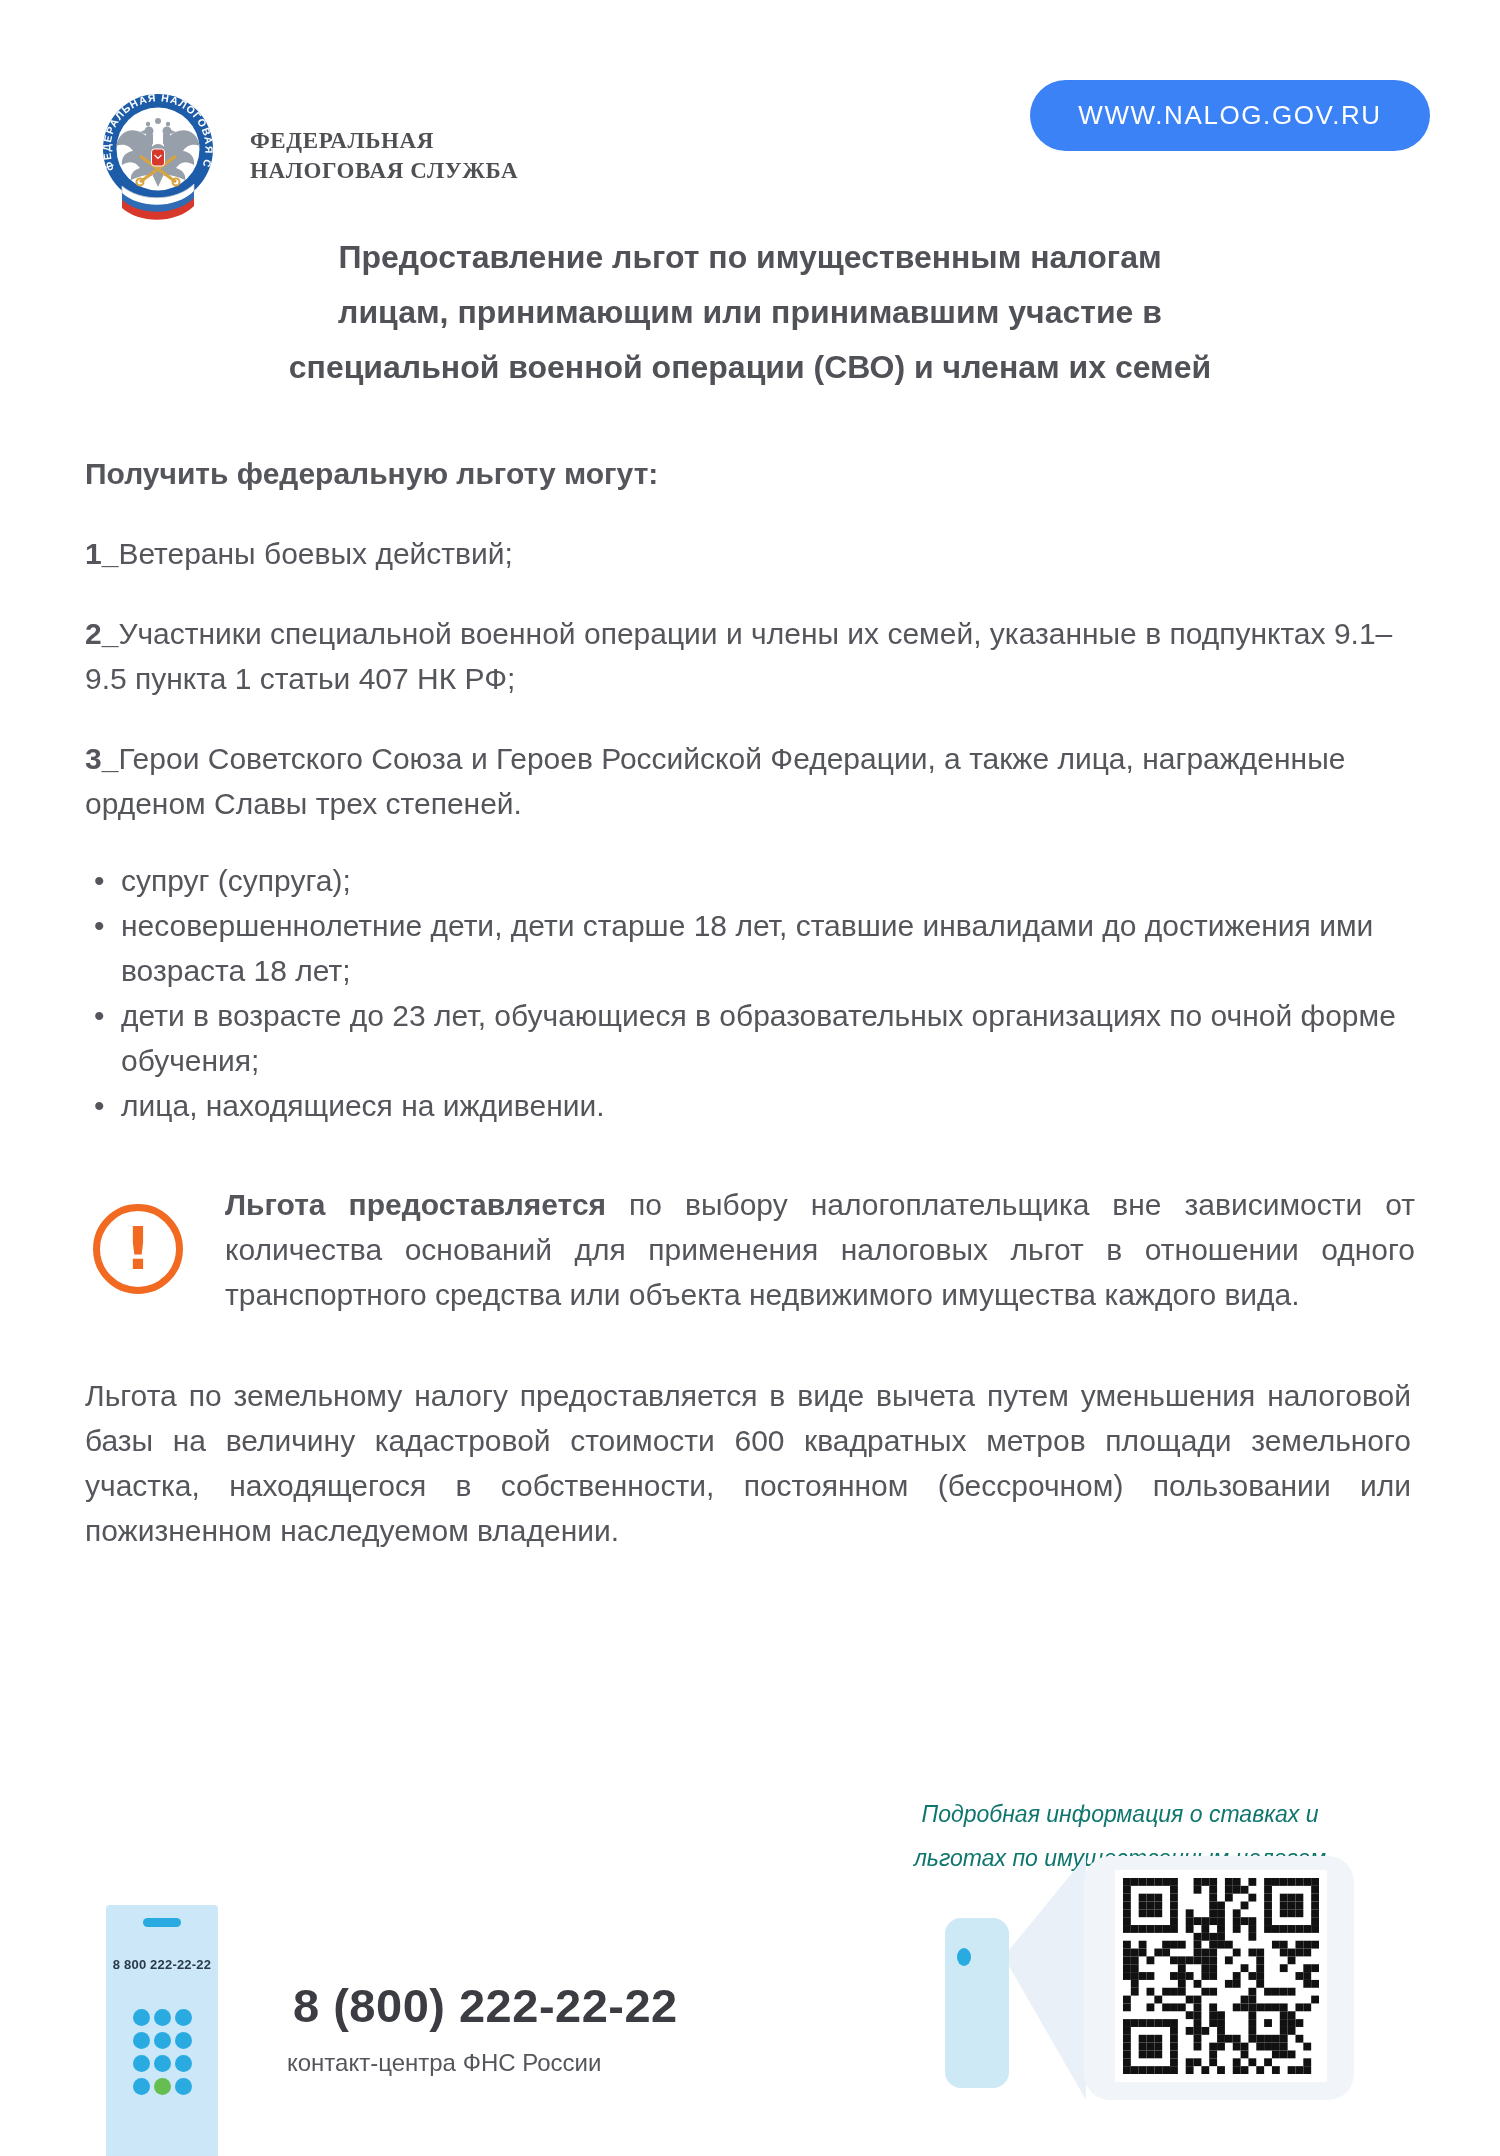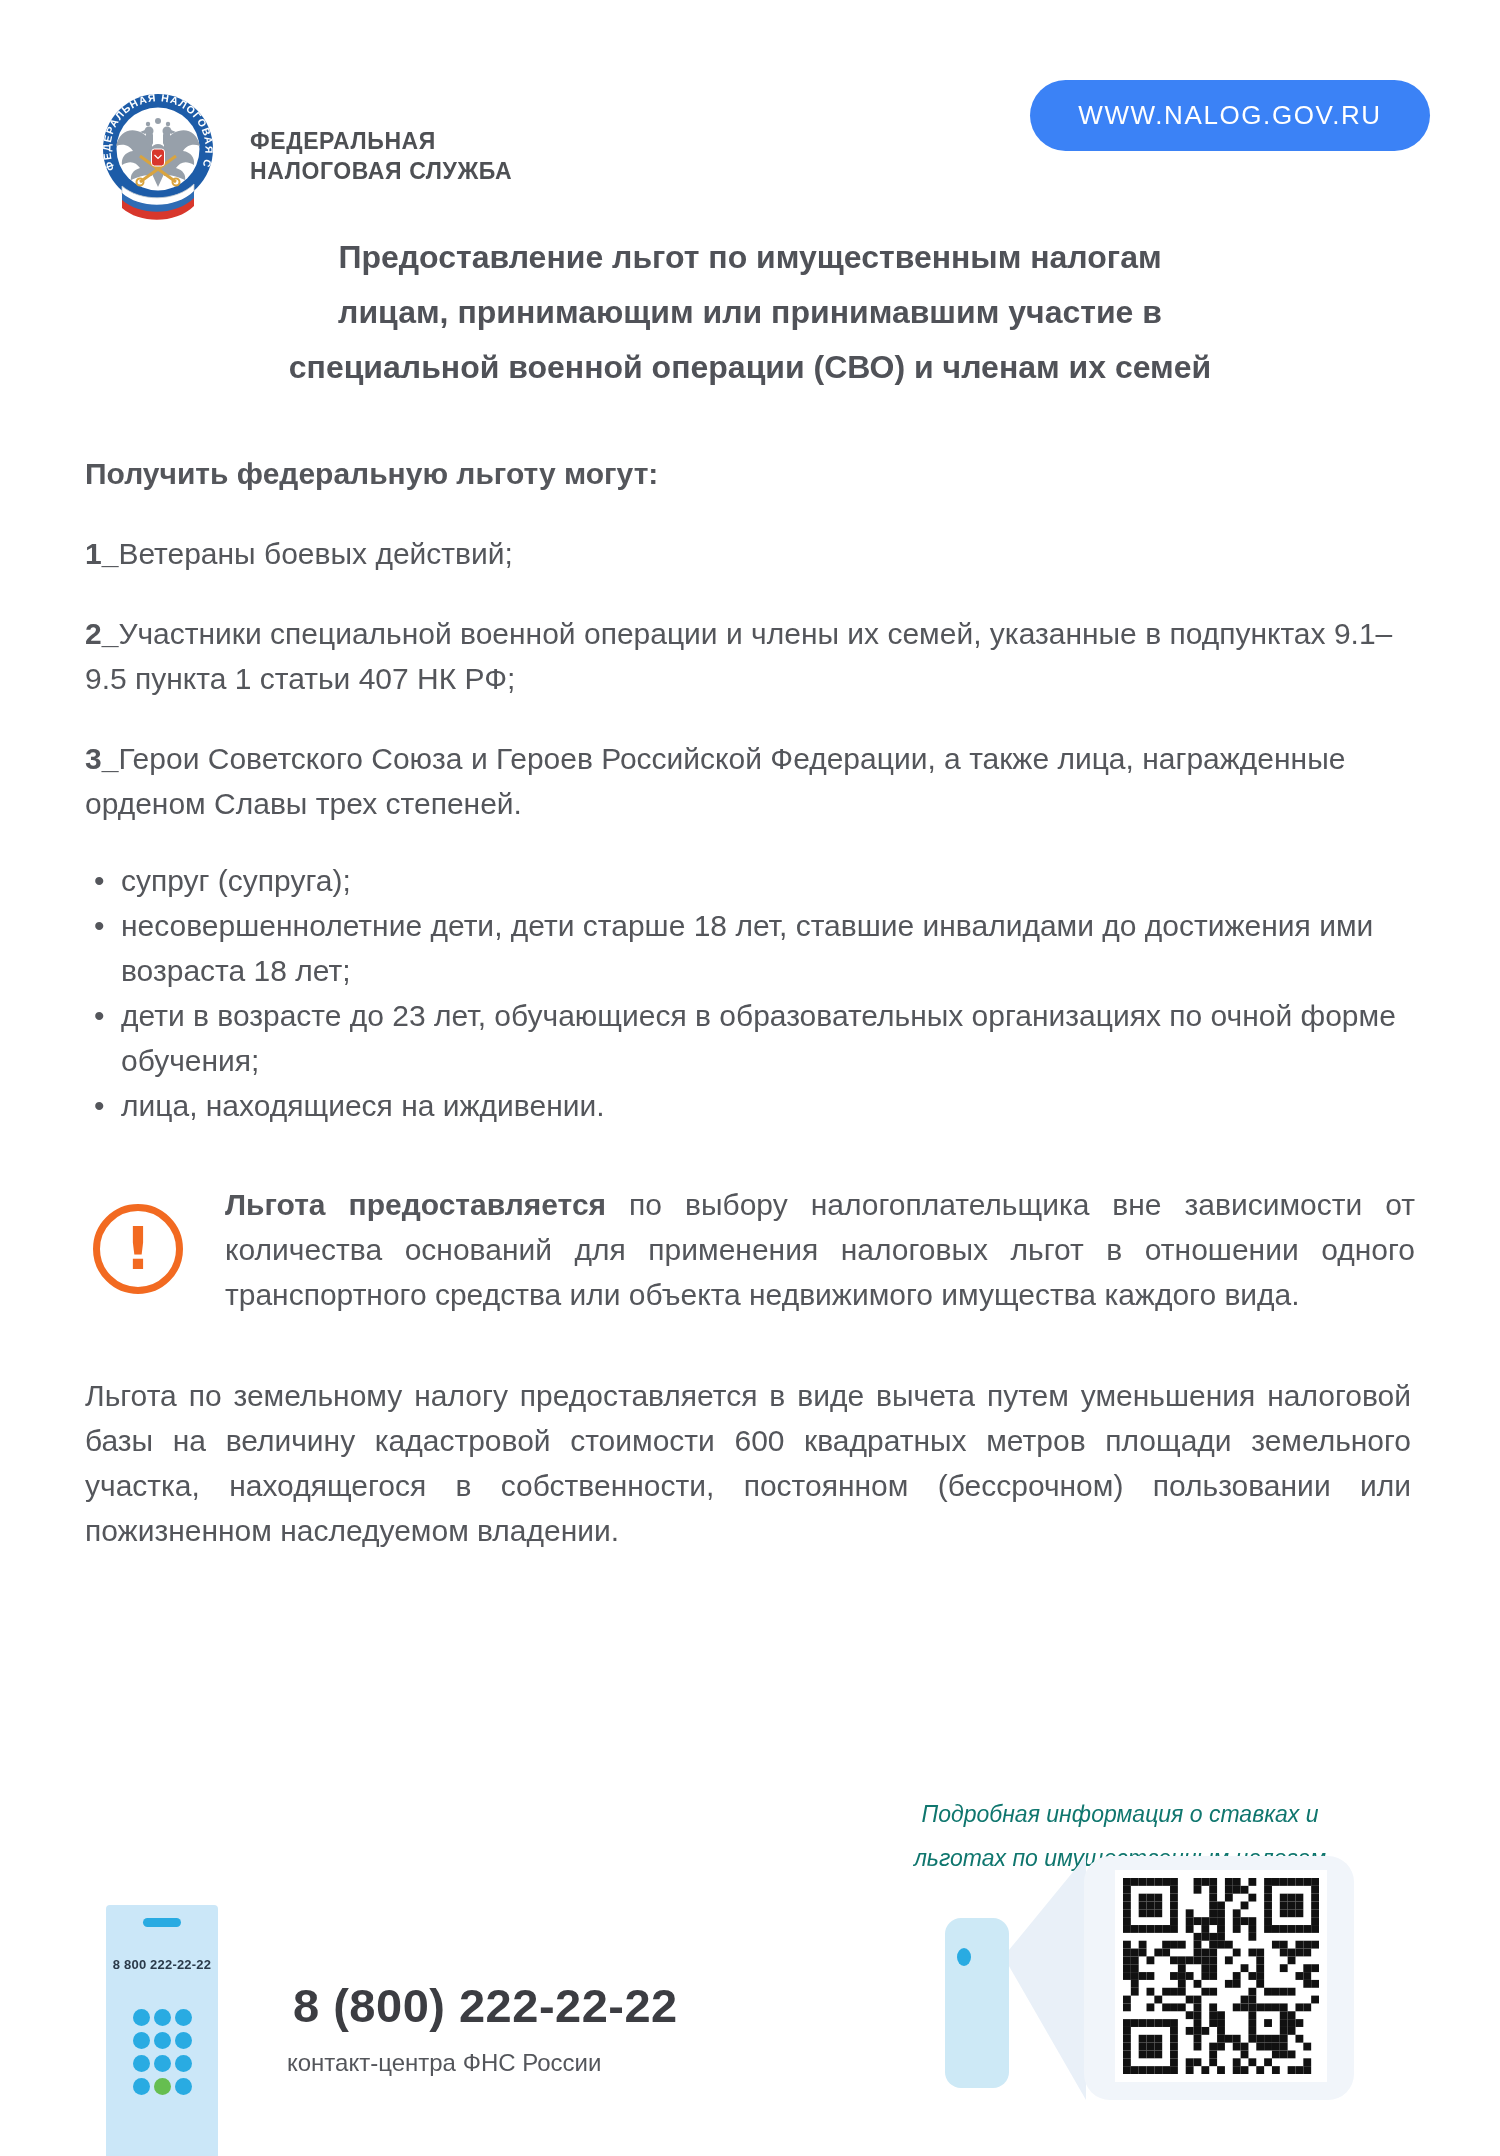--- a/index.html
+++ b/index.html
@@ -8,21 +8,21 @@
     width:1500px;height:2156px;
     background:#ffffff;
     font-family:"Liberation Sans", sans-serif;
     overflow:hidden;
   }
   
   .emblem{position:absolute;left:100px;top:94px;width:116px;height:134px;}
   .logo-text{
     position:absolute;left:250px;top:126px;
     font-size:23px;font-weight:700;line-height:30px;
-    color:#4E5054;letter-spacing:0.6px;
+    color:#4E5054;letter-spacing:0.6px;font-family:Liberation Serif, serif;
   }
   .site-pill{
     position:absolute;left:1030px;top:80px;width:400px;height:71px;
     border-radius:36px;background:#3b82f6;
     display:flex;align-items:center;justify-content:center;
     color:#ffffff;font-size:26px;letter-spacing:1.6px;font-weight:400;
     cursor:pointer;
   }
   
   .content{

